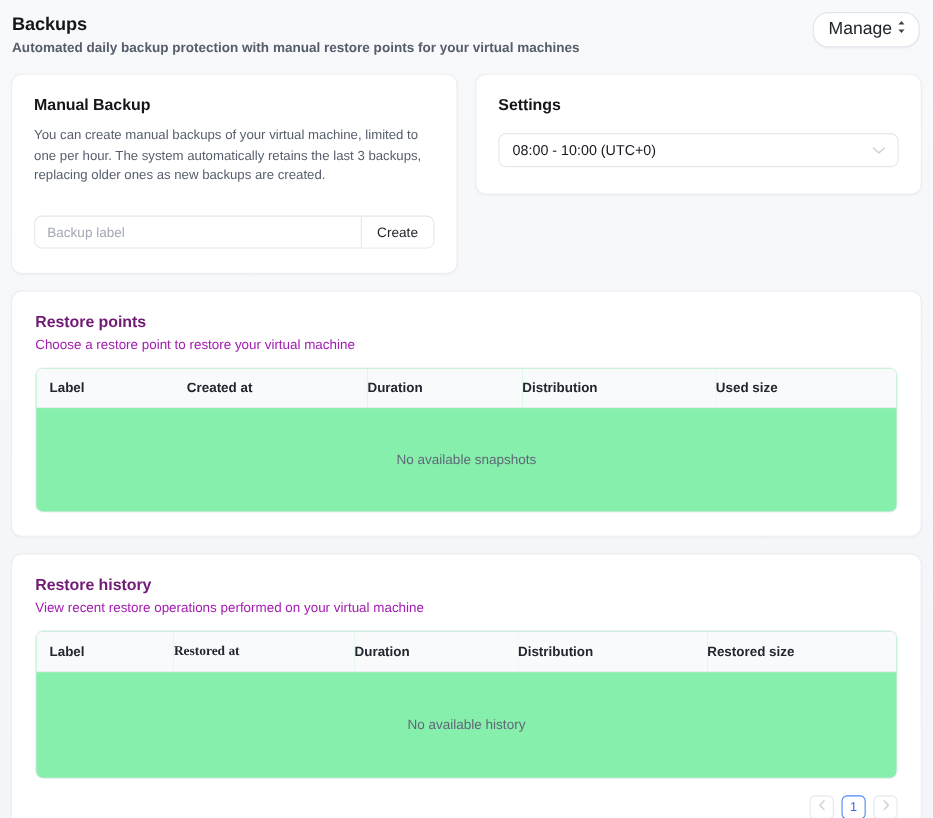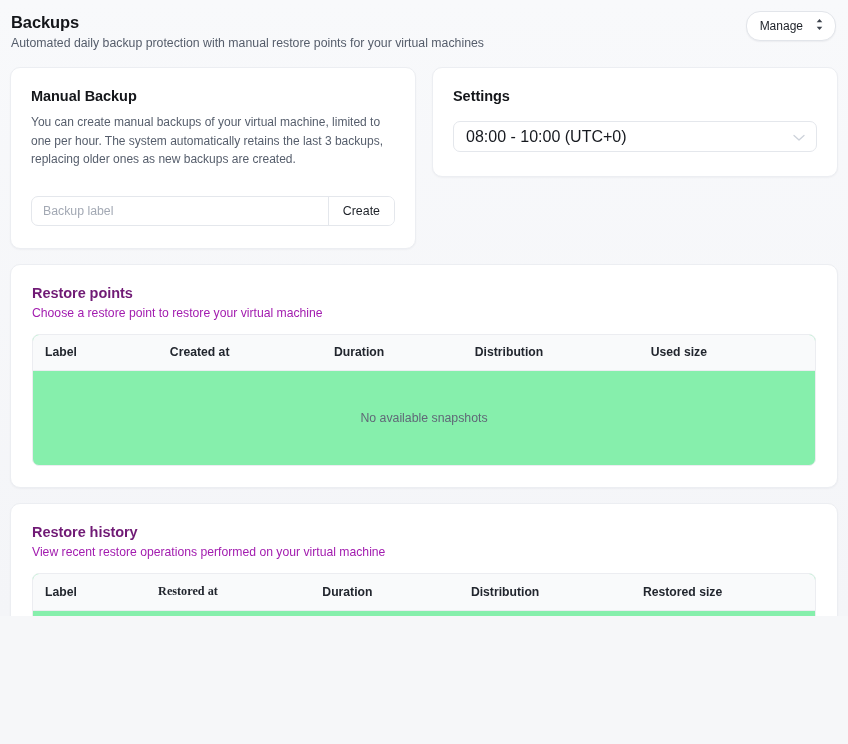--- a/index.html
+++ b/index.html
@@ -7,21 +7,21 @@
   html, body {
     width: 848px;
     height: 744px;
     background: #f6f7f9;
     font-family: "Liberation Sans", sans-serif;
     -webkit-font-smoothing: antialiased;
   }
 
   .page {
     width: 848px;
-    height: 616px;
+    height: 744px;
     background: linear-gradient(180deg, #f8f9fb 0%, #f4f5f8 100%);
     padding: 0;
     overflow: hidden;
   }
 
   
   .page-header {
     display: flex;
     align-items: flex-start;
     justify-content: space-between;
@@ -33,31 +33,32 @@
     font-weight: bold;
     color: #14161a;
     letter-spacing: -0.1px;
     line-height: 20px;
   }
   .page-subtitle {
     font-size: 12.3px;
     color: #555d6b;
     line-height: 17px;
     margin-top: 3px;
+    font-weight: bold;
   }
 
   .manage-btn {
     display: inline-flex;
     align-items: center;
-    gap: 12px;
+    gap: 4px;
     background: #ffffff;
     border: 1px solid #e2e5ea;
     border-radius: 14px;
     padding: 6px 11px 6px 13px;
-    font-size: 12px;
+    font-size: 16px;
     color: #1d2128;
     box-shadow: 0 1px 1.5px rgba(16,24,40,0.05);
     cursor: pointer;
     white-space: nowrap;
   }
   .manage-btn .updown { display: block; color: #3d434d; }
 
   
   .cards-row {
     display: flex;
@@ -126,21 +127,21 @@
     margin-top: 17px;
     height: 31px;
     border: 1px solid #e4e7ec;
     border-radius: 7px;
     background: #fff;
     display: flex;
     align-items: center;
     padding: 0 12px;
     cursor: pointer;
   }
-  .select-value { font-size: 16px; color: #16191f; }
+  .select-value { font-size: 13px; color: #16191f; }
   .select-chev {
     position: absolute;
     right: 11px;
     top: 50%;
     transform: translateY(-50%);
     color: #cdd2da;
     display: block;
   }
 
   

